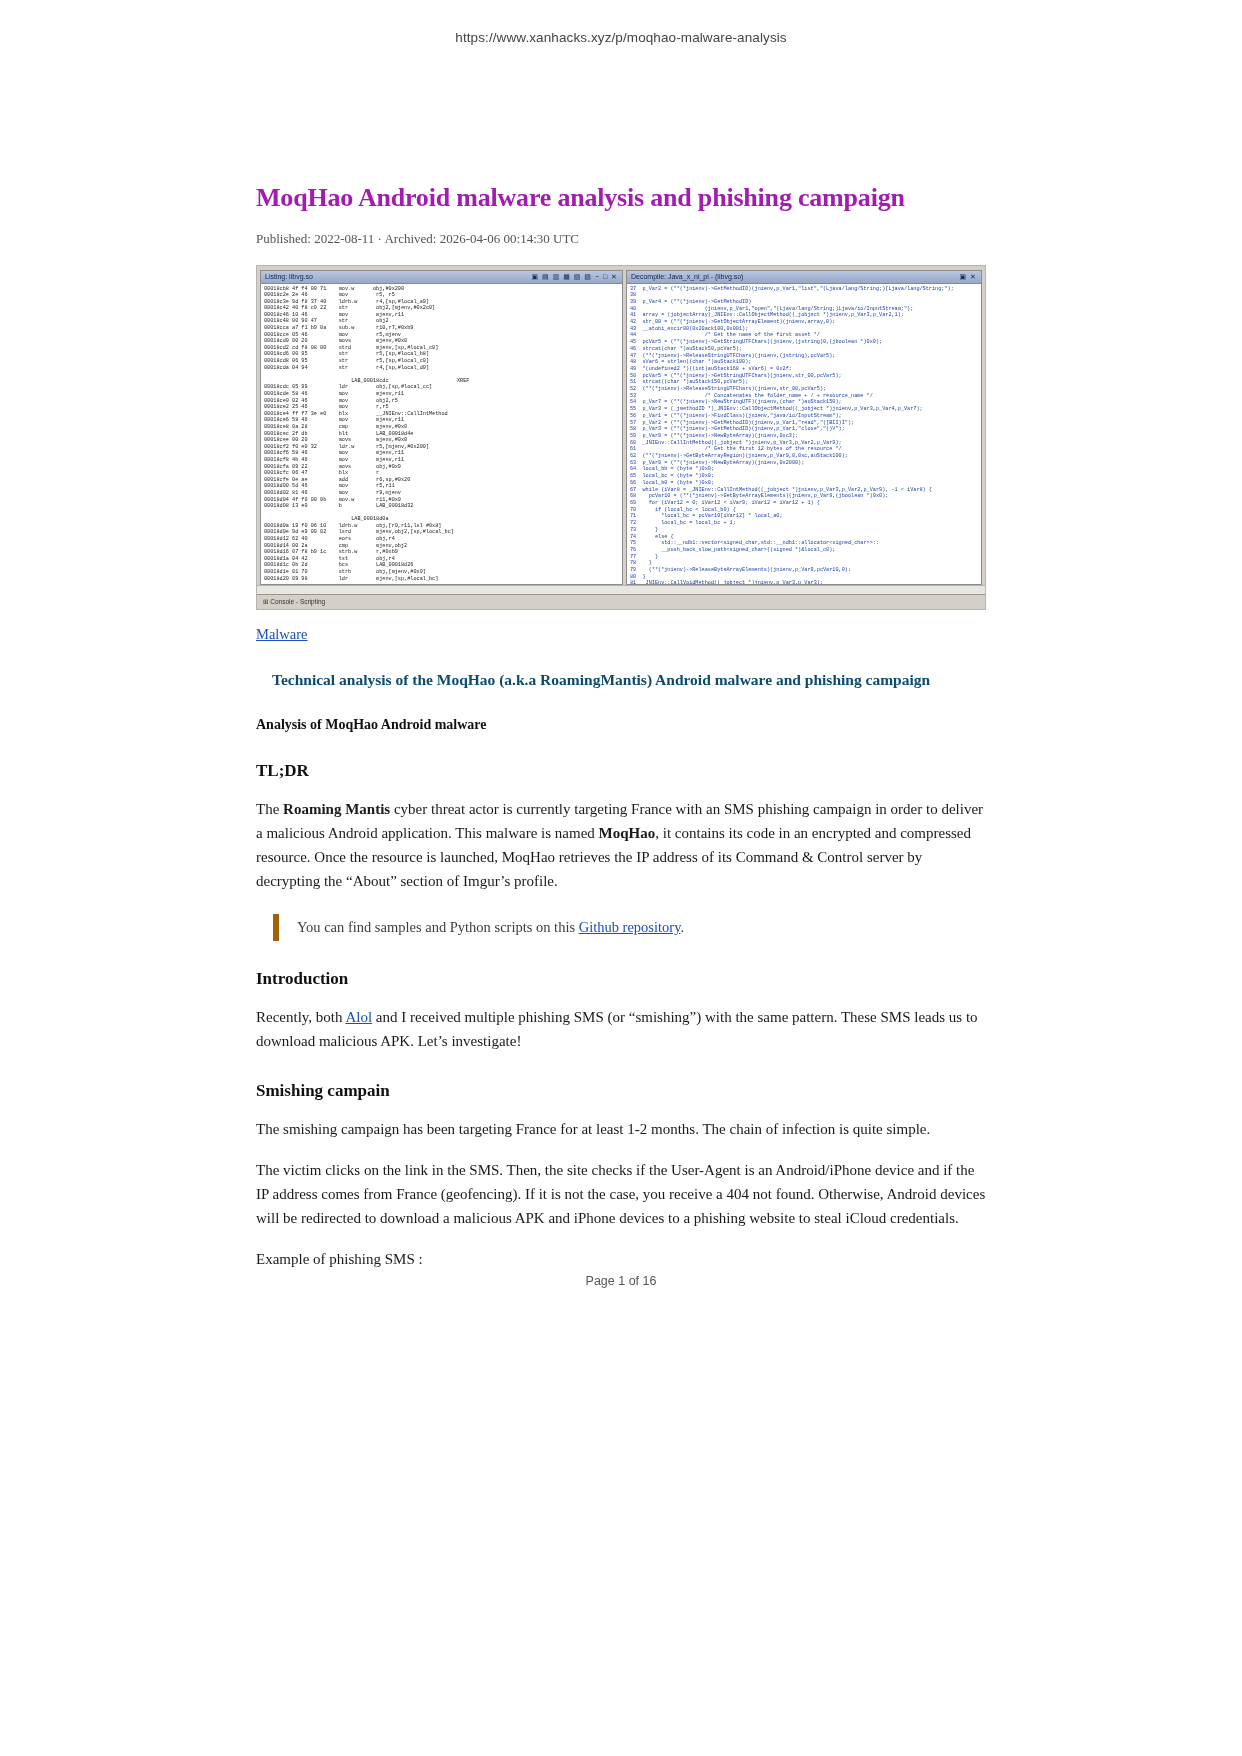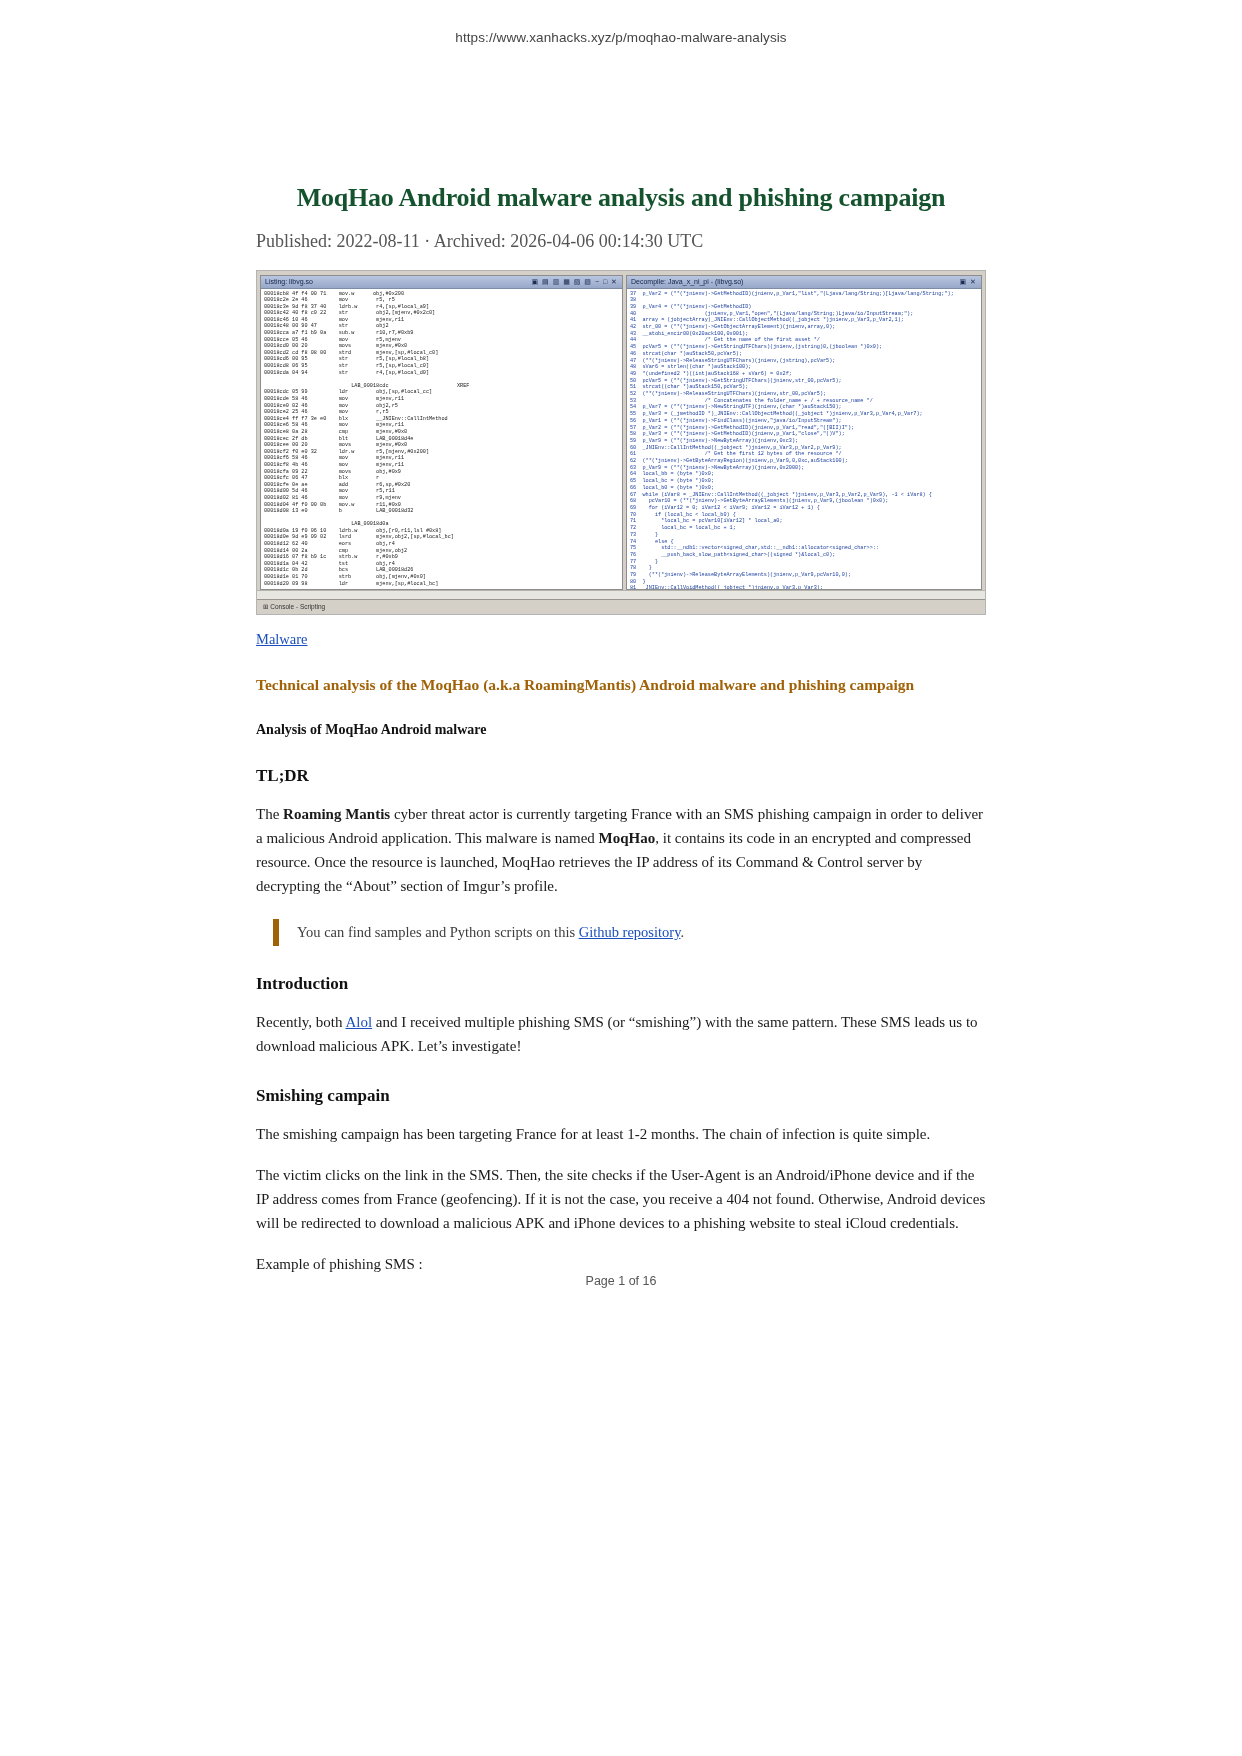--- a/index.html
+++ b/index.html
@@ -34,26 +34,25 @@
     left: 256px;
     top: 182px;
     width: 730px;
   }
   h1.title {
     font-size: 26px;
     font-weight: bold;
     margin: 0 0 0 0;
     letter-spacing: -0.2px;
     line-height: 1.25;
-    color: #14532d;
-    text-align: center;
+    color: #a21caf;
   }
   .meta {
     font-family: "Liberation Serif", serif;
-    font-size: 18px;
+    font-size: 13px;
     color: #555;
     margin-top: 16px;
     margin-bottom: 18px;
   }
   
   .figure {
     width: 730px;
     height: 345px;
     background: #d9d9d9;
     border: 1px solid #b4b4b4;
@@ -139,22 +138,22 @@
   .tag-link {
     display: inline-block;
     margin-top: 16px;
     font-size: 14.5px;
     color: #1a4fbd;
     text-decoration: underline;
   }
   h3.subtitle {
     font-size: 15.5px;
     font-weight: bold;
-    margin: 28px 0 0 0;
-    color: #a16207;
+    margin: 28px 0 0 16px;
+    color: #0c4a6e;
   }
   h2.section {
     font-size: 14px;
     font-weight: bold;
     margin: 28px 0 0 0;
     color: #111;
   }
   h3.heading {
     font-size: 17px;
     font-weight: bold;

